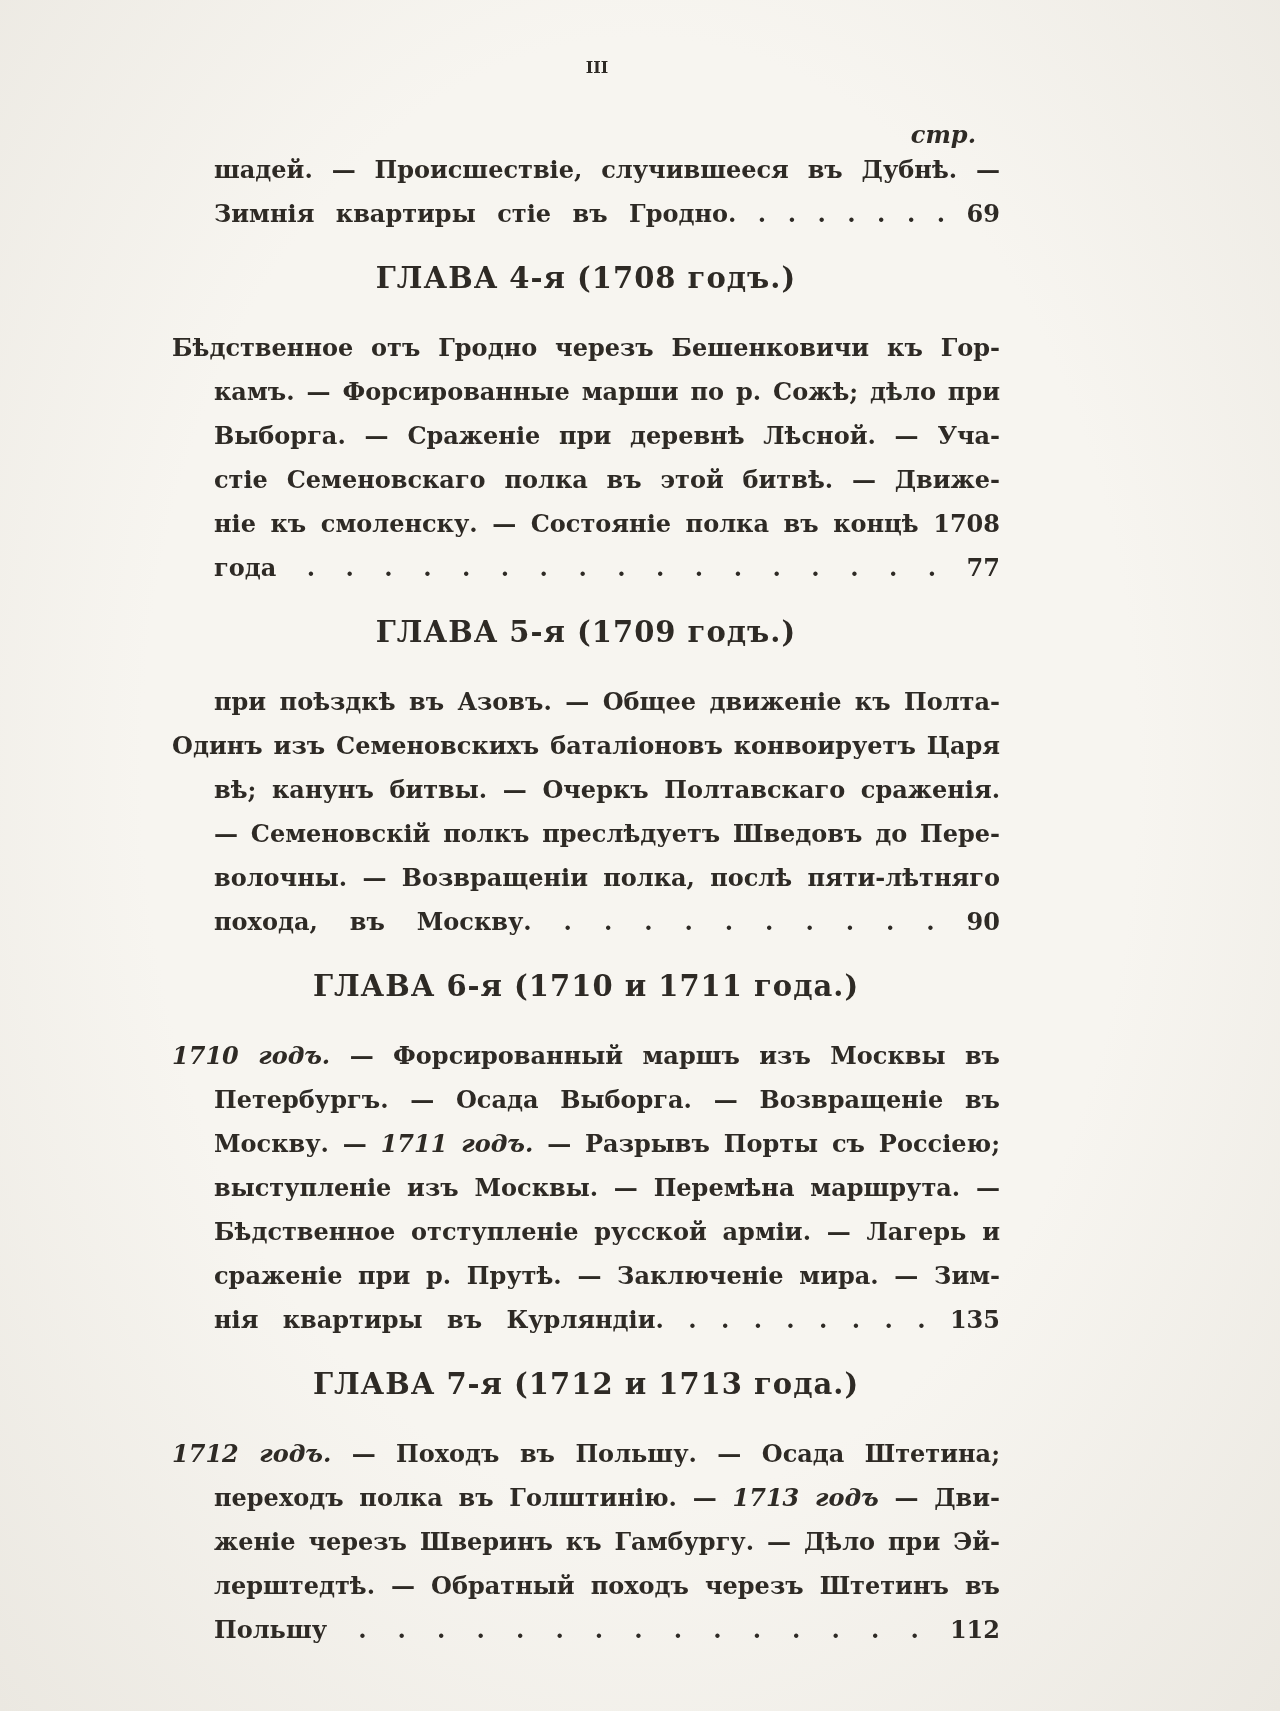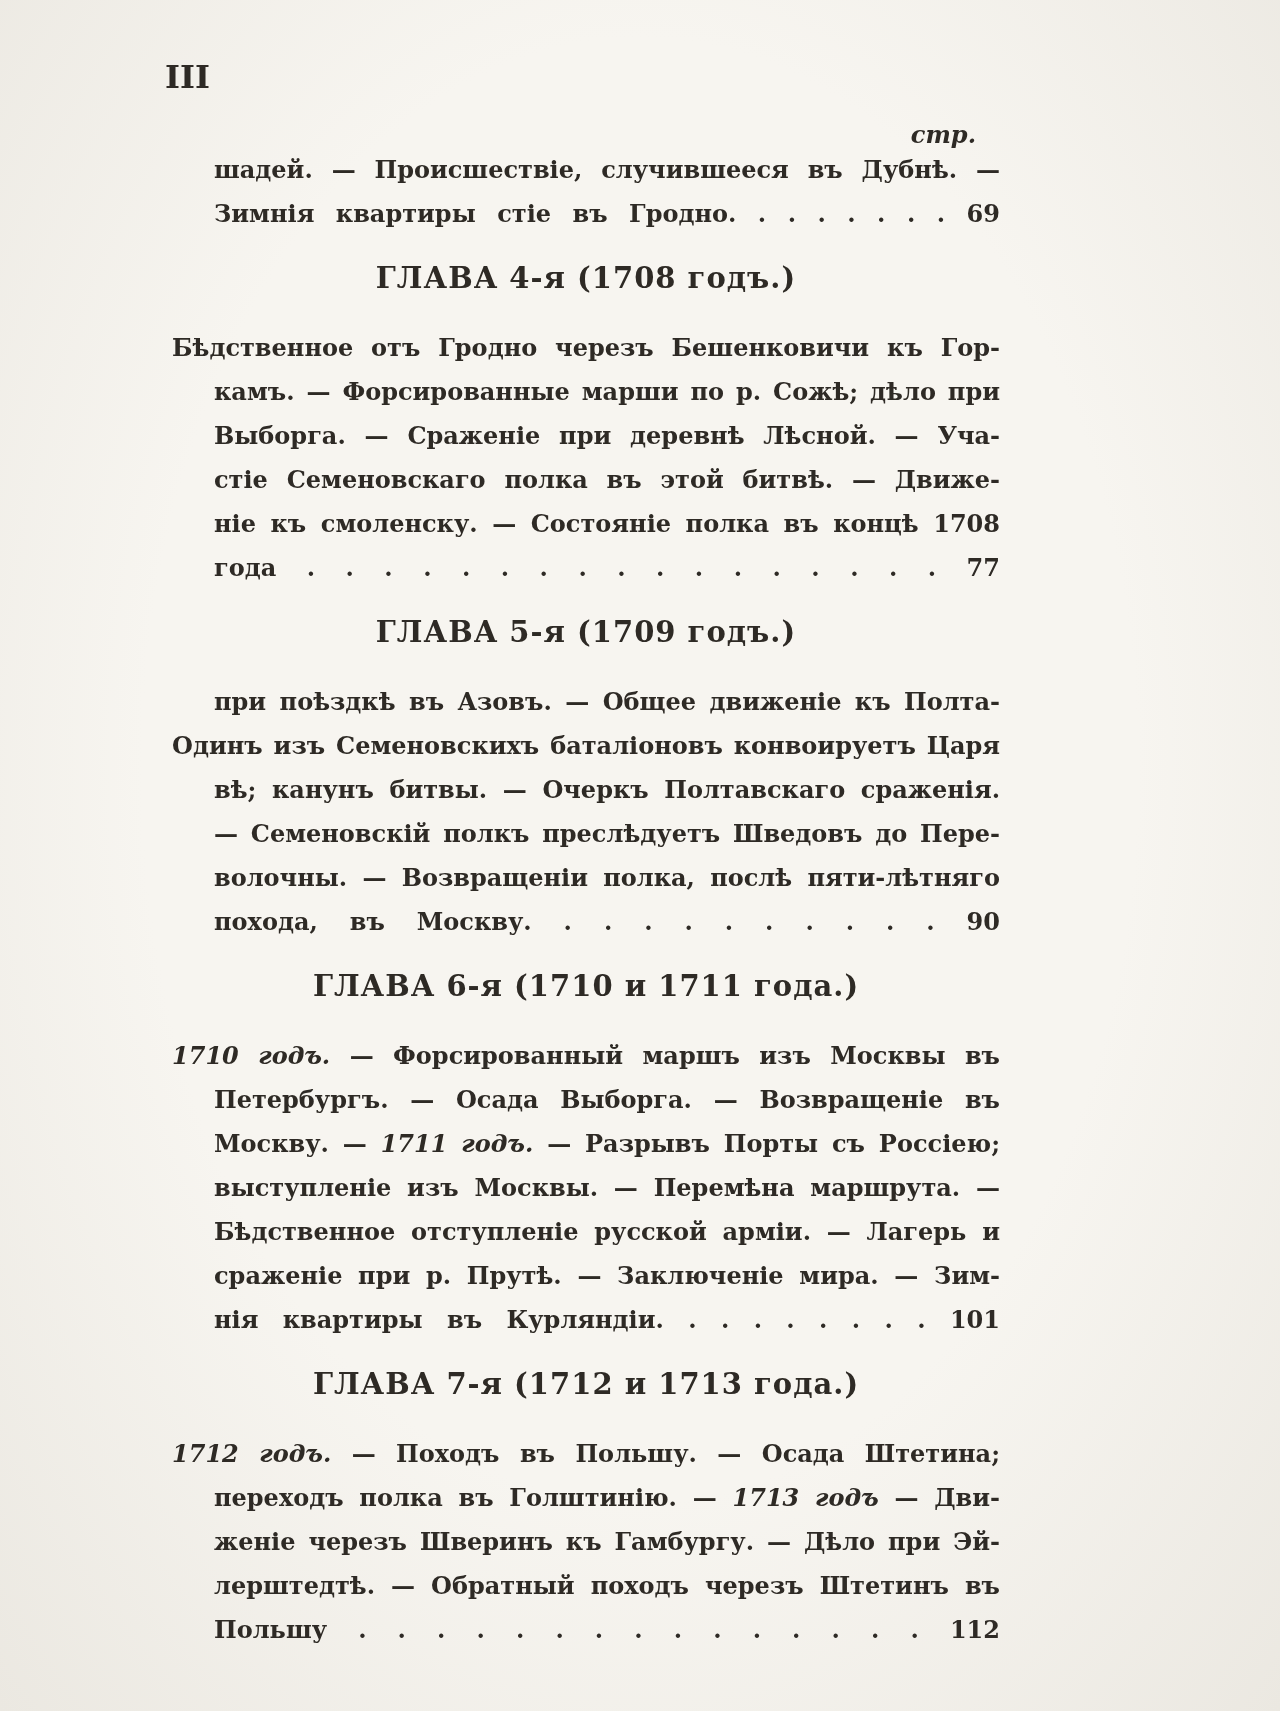--- a/index.html
+++ b/index.html
@@ -17,24 +17,24 @@
     height: 1711px;
     margin: 0 auto;
     background: radial-gradient(ellipse at 50% 45%, #f7f5f0 55%, #ebe8e1 100%);
     color: var(--ink);
     font-family: "DejaVu Serif", "Liberation Serif", serif;
     overflow: hidden;
   }
   .folio {
     position: absolute;
     top: 58px;
-    left: 165px;
+    left: 176px;
     width: 842px;
-    text-align: left;
-    font-size: 32px;
+    text-align: center;
+    font-size: 16px;
     font-weight: bold;
     letter-spacing: 0px;
   }
   .col-label {
     position: absolute;
     top: 120px;
     left: 154px;
     width: 822px;
     text-align: right;
     font-style: italic;
@@ -103,21 +103,21 @@
         <div class="toc-line indent"><span>похода, въ Москву. . . . . . . . . . .</span> <span class="pageno">90</span></div>
       </section>
       <section>
         <div class="chapter-heading">ГЛАВА 6-я (1710 и 1711 года.)</div>
         <div class="toc-line"><span class="it">1710 годъ.</span><span> — Форсированный маршъ изъ Москвы въ</span></div>
         <div class="toc-line indent"><span>Петербургъ. — Осада Выборга. — Возвращеніе въ</span></div>
         <div class="toc-line indent"><span>Москву. — </span><span class="it">1711 годъ.</span><span> — Разрывъ Порты съ Россіею;</span></div>
         <div class="toc-line indent"><span>выступленіе изъ Москвы. — Перемѣна маршрута. —</span></div>
         <div class="toc-line indent"><span>Бѣдственное отступленіе русской арміи. — Лагерь и</span></div>
         <div class="toc-line indent"><span>сраженіе при р. Прутѣ. — Заключеніе мира. — Зим-</span></div>
-        <div class="toc-line indent"><span>нія квартиры въ Курляндіи. . . . . . . . .</span> <span class="pageno">101</span></div>
+        <div class="toc-line indent"><span>нія квартиры въ Курляндіи. . . . . . . . .</span> <span class="pageno">135</span></div>
       </section>
       <section>
         <div class="chapter-heading">ГЛАВА 7-я (1712 и 1713 года.)</div>
         <div class="toc-line"><span class="it">1712 годъ.</span><span> — Походъ въ Польшу. — Осада Штетина;</span></div>
         <div class="toc-line indent"><span>переходъ полка въ Голштинію. — </span><span class="it">1713 годъ</span><span> — Дви-</span></div>
         <div class="toc-line indent"><span>женіе черезъ Шверинъ къ Гамбургу. — Дѣло при Эй-</span></div>
         <div class="toc-line indent"><span>лерштедтѣ. — Обратный походъ черезъ Штетинъ въ</span></div>
         <div class="toc-line indent"><span>Польшу . . . . . . . . . . . . . . .</span> <span class="pageno">112</span></div>
       </section>
     </div>

